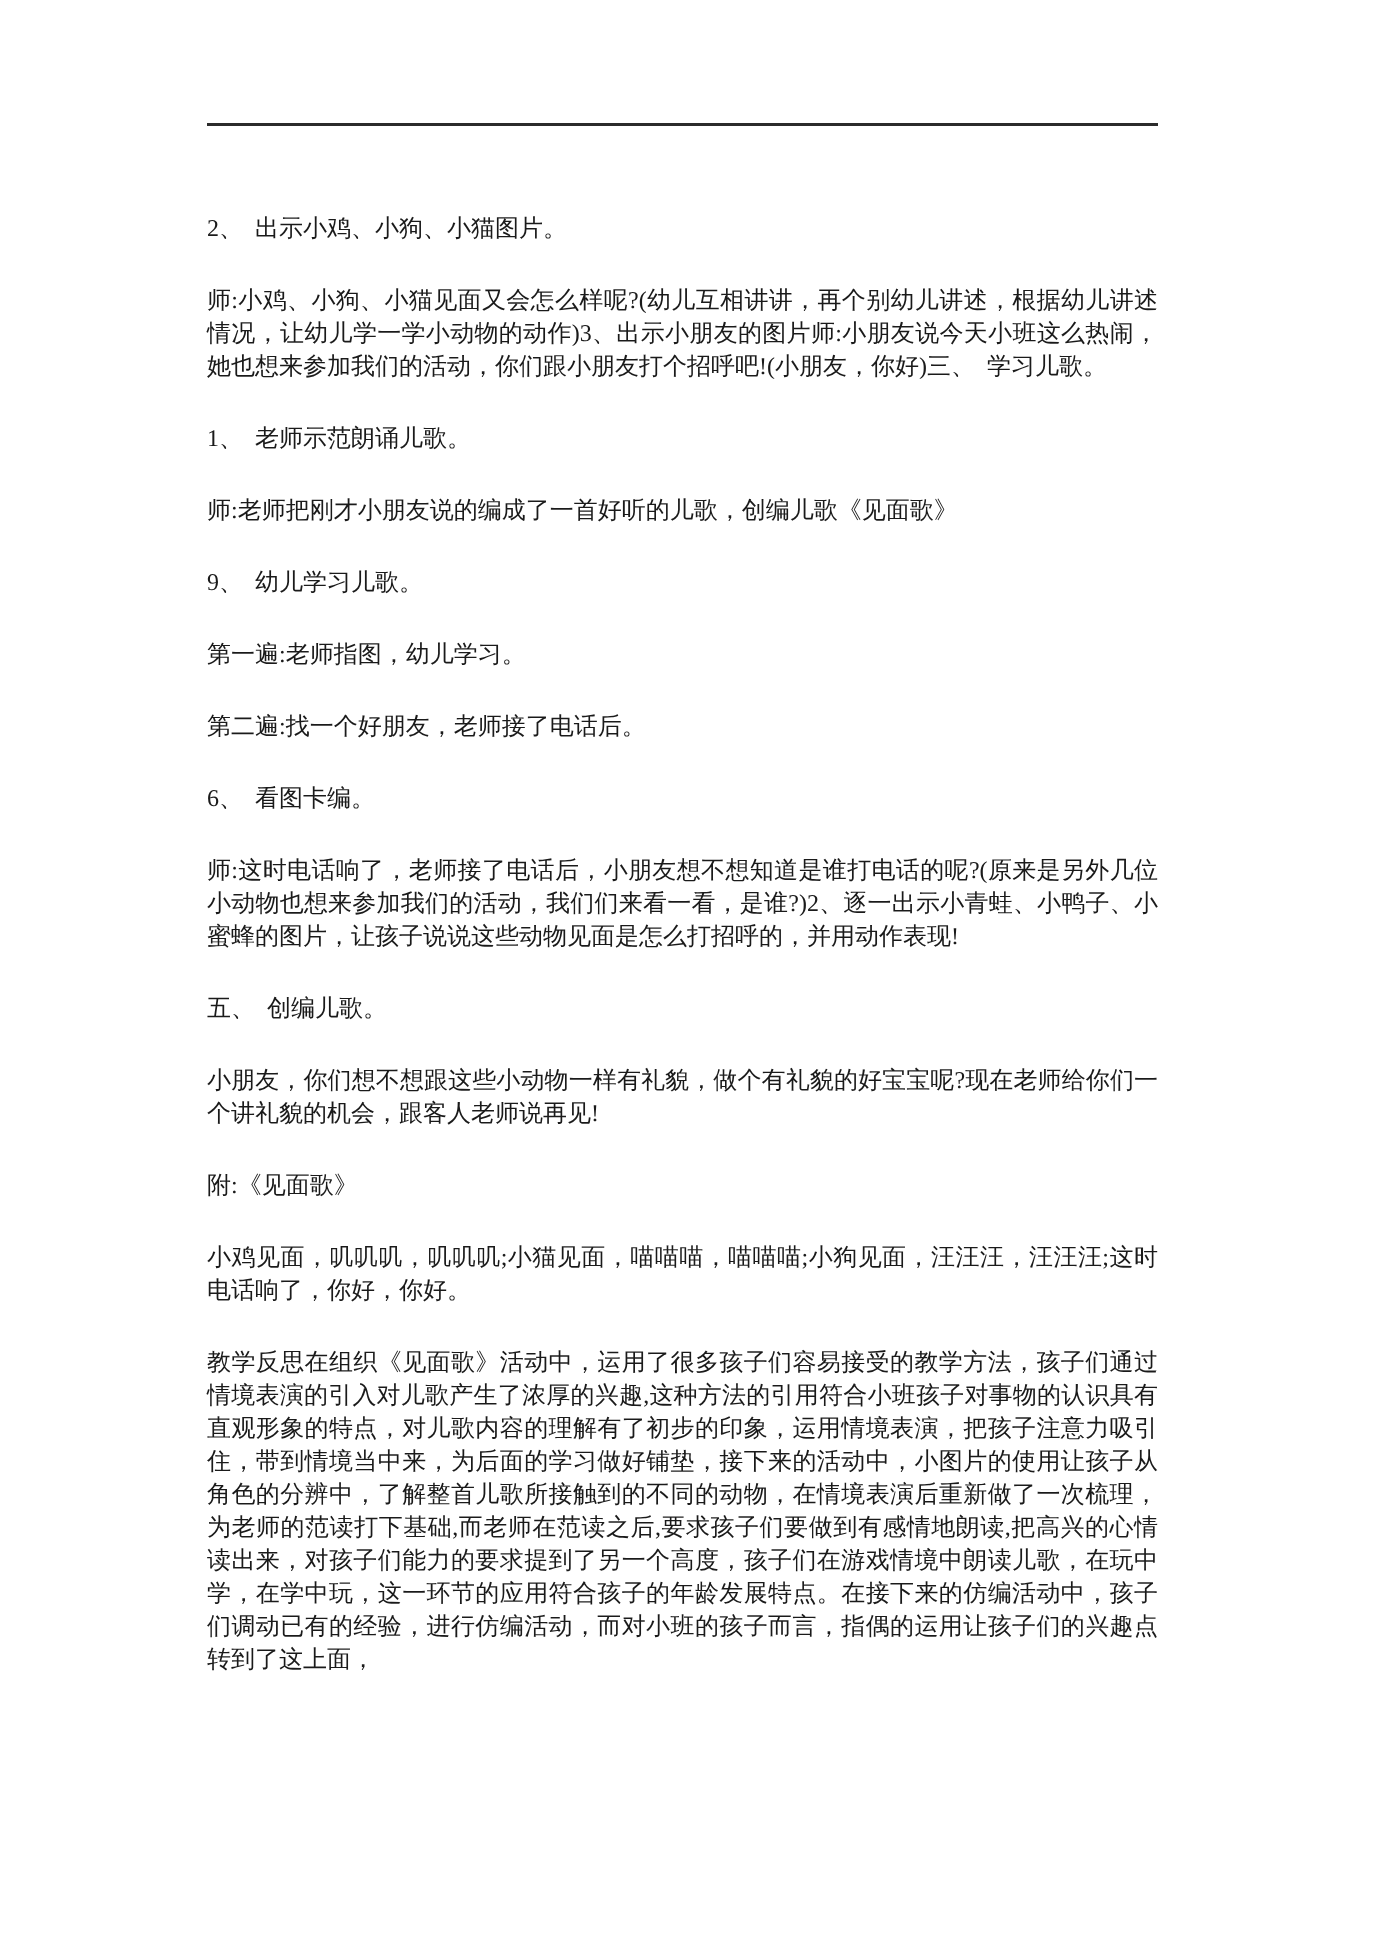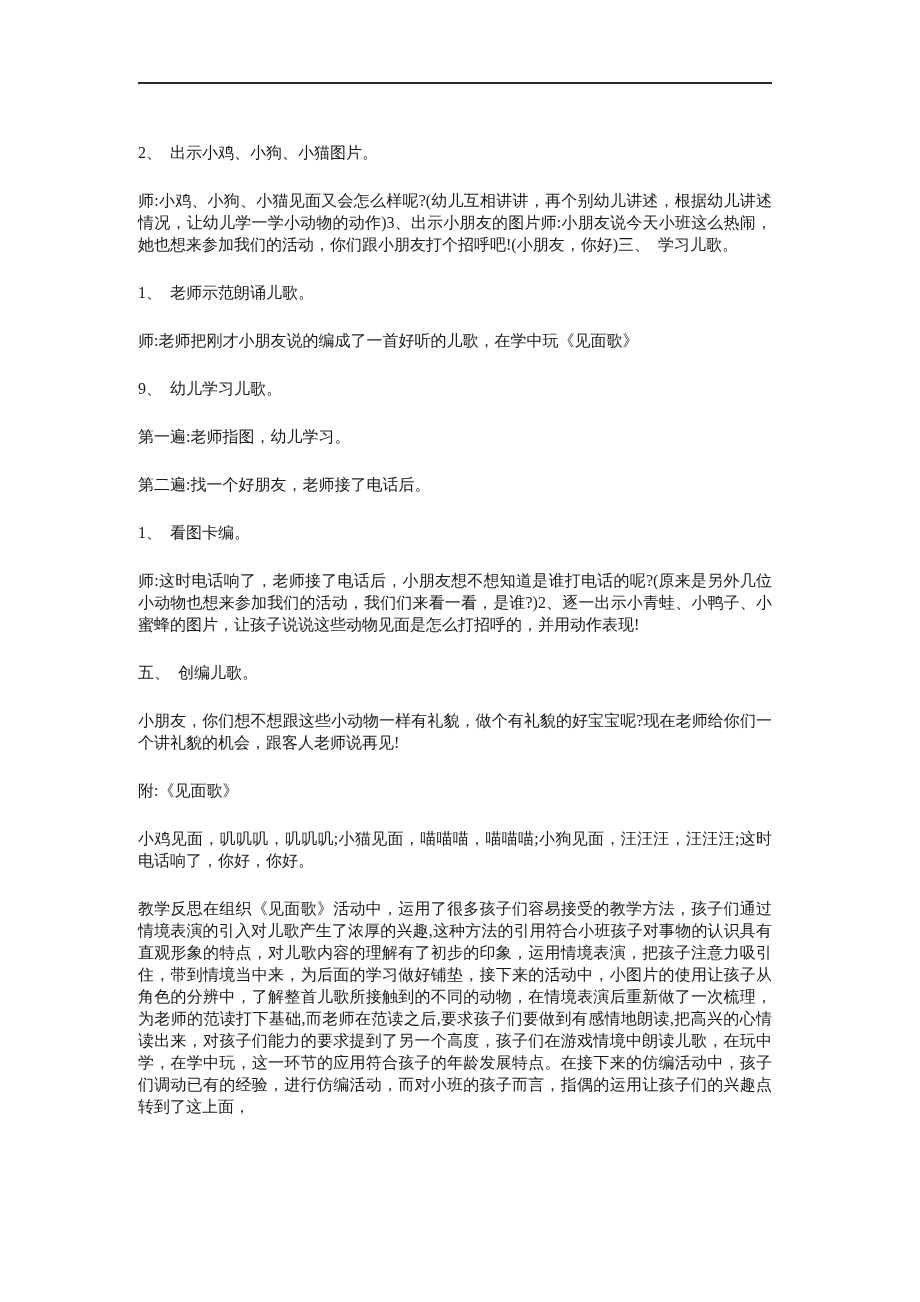--- a/index.html
+++ b/index.html
@@ -40,24 +40,24 @@
   }
 </style>
 </head>
 <body>
 
 <div class="page">
   <div class="header-rule"></div>
   <p class="para">2、  出示小鸡、小狗、小猫图片。</p>
   <p class="para">师:小鸡、小狗、小猫见面又会怎么样呢?(幼儿互相讲讲，再个别幼儿讲述，根据幼儿讲述情况，让幼儿学一学小动物的动作)3、出示小朋友的图片师:小朋友说今天小班这么热闹，她也想来参加我们的活动，你们跟小朋友打个招呼吧!(小朋友，你好)三、  学习儿歌。</p>
   <p class="para">1、  老师示范朗诵儿歌。</p>
-  <p class="para">师:老师把刚才小朋友说的编成了一首好听的儿歌，在学中玩《见面歌》</p>
+  <p class="para">师:老师把刚才小朋友说的编成了一首好听的儿歌，创编儿歌《见面歌》</p>
   <p class="para">9、  幼儿学习儿歌。</p>
   <p class="para">第一遍:老师指图，幼儿学习。</p>
   <p class="para">第二遍:找一个好朋友，老师接了电话后。</p>
-  <p class="para">1、  看图卡编。</p>
+  <p class="para">6、  看图卡编。</p>
   <p class="para">师:这时电话响了，老师接了电话后，小朋友想不想知道是谁打电话的呢?(原来是另外几位小动物也想来参加我们的活动，我们们来看一看，是谁?)2、逐一出示小青蛙、小鸭子、小蜜蜂的图片，让孩子说说这些动物见面是怎么打招呼的，并用动作表现!</p>
   <p class="para">五、  创编儿歌。</p>
   <p class="para">小朋友，你们想不想跟这些小动物一样有礼貌，做个有礼貌的好宝宝呢?现在老师给你们一个讲礼貌的机会，跟客人老师说再见!</p>
   <p class="para">附:《见面歌》</p>
   <p class="para">小鸡见面，叽叽叽，叽叽叽;小猫见面，喵喵喵，喵喵喵;小狗见面，汪汪汪，汪汪汪;这时电话响了，你好，你好。</p>
   <p class="para">教学反思在组织《见面歌》活动中，运用了很多孩子们容易接受的教学方法，孩子们通过情境表演的引入对儿歌产生了浓厚的兴趣,这种方法的引用符合小班孩子对事物的认识具有直观形象的特点，对儿歌内容的理解有了初步的印象，运用情境表演，把孩子注意力吸引住，带到情境当中来，为后面的学习做好铺垫，接下来的活动中，小图片的使用让孩子从角色的分辨中，了解整首儿歌所接触到的不同的动物，在情境表演后重新做了一次梳理，为老师的范读打下基础,而老师在范读之后,要求孩子们要做到有感情地朗读,把高兴的心情读出来，对孩子们能力的要求提到了另一个高度，孩子们在游戏情境中朗读儿歌，在玩中学，在学中玩，这一环节的应用符合孩子的年龄发展特点。在接下来的仿编活动中，孩子们调动已有的经验，进行仿编活动，而对小班的孩子而言，指偶的运用让孩子们的兴趣点转到了这上面，</p>
 </div>
 
 </body></html>

